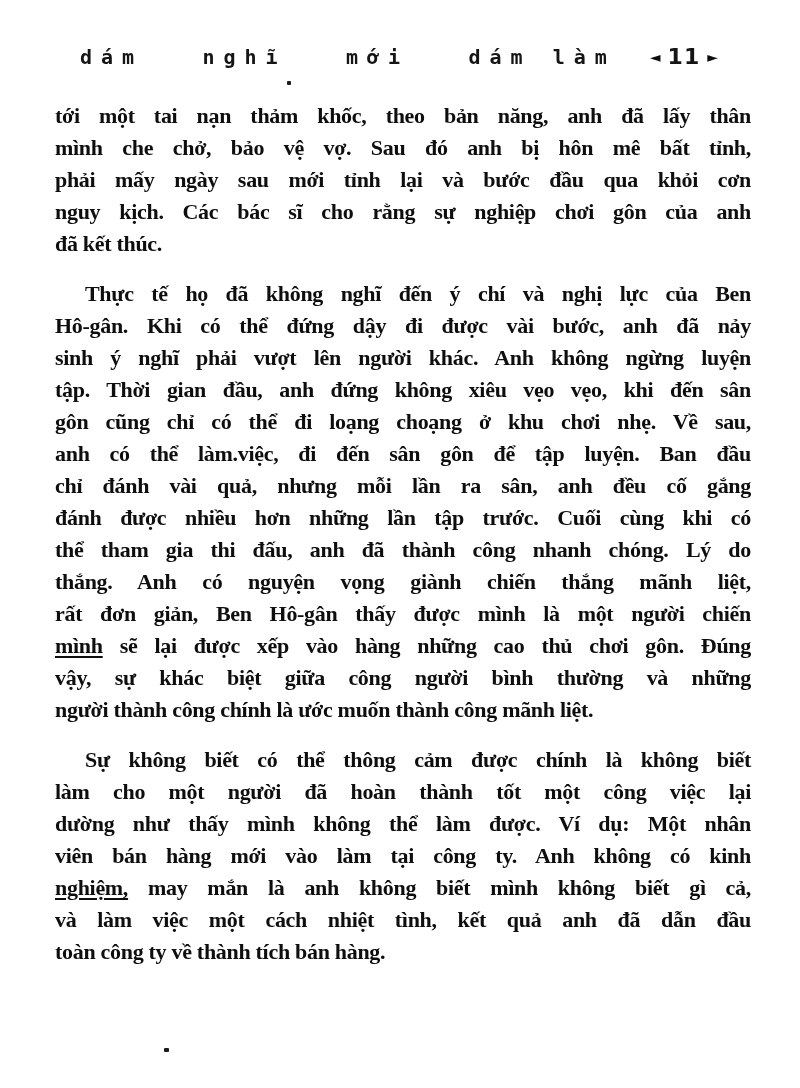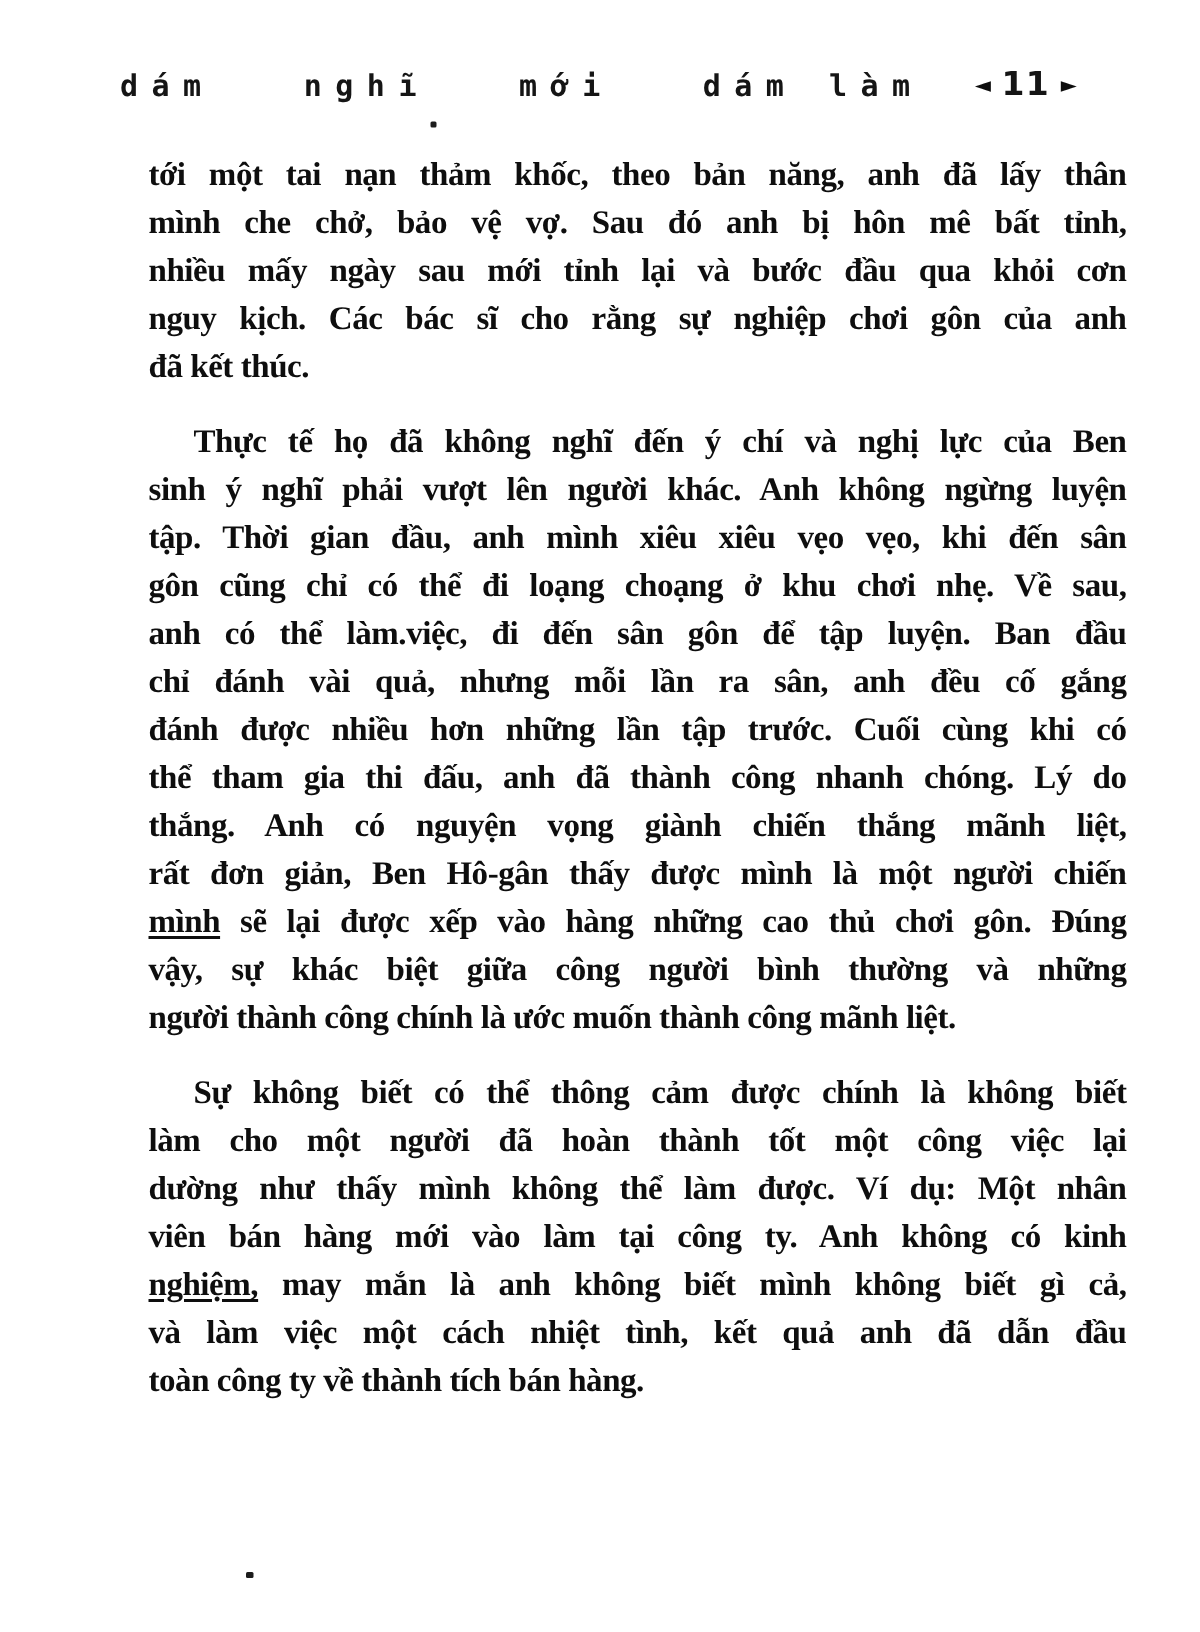--- a/index.html
+++ b/index.html
@@ -59,21 +59,20 @@
     position: absolute;
     top: 100px;
     left: 55px;
     right: 49px;
     font-family: "Liberation Serif", serif;
     font-weight: bold;
     font-size: 22px;
     line-height: 32px;
     letter-spacing: -0.3px;
     color: #0e0e0e;
-    margin-left: 44px;
   }
   .para { margin: 0; }
   .para + .para { margin-top: 18px; }
   .line {
     text-align: justify;
     text-align-last: justify;
     white-space: normal;
   }
   .line.last-line { text-align-last: auto; }
   .para.indented .line:first-child { padding-left: 30px; }
@@ -108,28 +107,29 @@
       <span class="arrow">◄</span>
       <span class="pagenum">11</span>
       <span class="arrow">►</span>
     </div>
   </div>
 
   <div class="text-block">
     <div class="para">
         <div class="line">tới một tai nạn thảm khốc, theo bản năng, anh đã lấy thân</div>
         <div class="line">mình che chở, bảo vệ vợ. Sau đó anh bị hôn mê bất tỉnh,</div>
-        <div class="line">nhiều mấy ngày sau mới tỉnh lại và bước đầu qua khỏi cơn</div>
+        <div class="line">phải mấy ngày sau mới tỉnh lại và bước đầu qua khỏi cơn</div>
         <div class="line">nguy kịch. Các bác sĩ cho rằng sự nghiệp chơi gôn của anh</div>
         <div class="line last-line">đã kết thúc.</div>
       </div>
     <div class="para indented">
         <div class="line">Thực tế họ đã không nghĩ đến ý chí và nghị lực của Ben</div>
+        <div class="line">Hô-gân. Khi có thể đứng dậy đi được vài bước, anh đã nảy</div>
         <div class="line">sinh ý nghĩ phải vượt lên người khác. Anh không ngừng luyện</div>
-        <div class="line">tập. Thời gian đầu, anh mình xiêu xiêu vẹo vẹo, khi đến sân</div>
+        <div class="line">tập. Thời gian đầu, anh đứng không xiêu vẹo vẹo, khi đến sân</div>
         <div class="line">gôn cũng chỉ có thể đi loạng choạng ở khu chơi nhẹ. Về sau,</div>
         <div class="line">anh có thể làm.việc, đi đến sân gôn để tập luyện. Ban đầu</div>
         <div class="line">chỉ đánh vài quả, nhưng mỗi lần ra sân, anh đều cố gắng</div>
         <div class="line">đánh được nhiều hơn những lần tập trước. Cuối cùng khi có</div>
         <div class="line">thể tham gia thi đấu, anh đã thành công nhanh chóng. Lý do</div>
         <div class="line">thắng. Anh có nguyện vọng giành chiến thắng mãnh liệt,</div>
         <div class="line">rất đơn giản, Ben Hô-gân thấy được mình là một người chiến</div>
         <div class="line"><span class="u">mình</span> sẽ lại được xếp vào hàng những cao thủ chơi gôn. Đúng</div>
         <div class="line">vậy, sự khác biệt giữa công người bình thường và những</div>
         <div class="line last-line">người thành công chính là ước muốn thành công mãnh liệt.</div>

